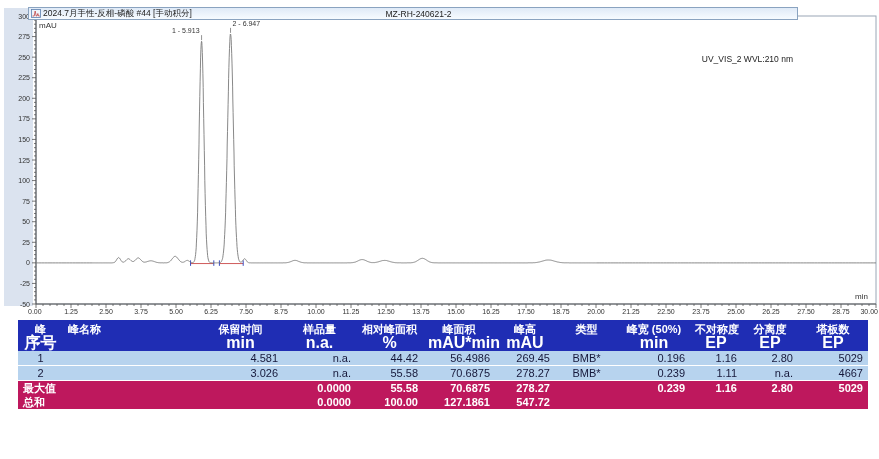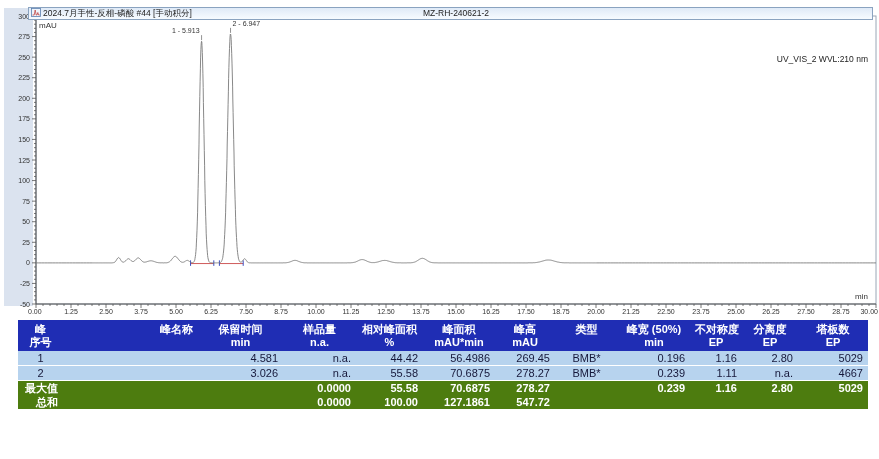--- a/index.html
+++ b/index.html
@@ -4,37 +4,37 @@
 <style>
   html,body { margin:0; padding:0; }
   body {
     width:879px; height:459px; background:#ffffff; position:relative;
     font-family:"Liberation Sans","DejaVu Sans",sans-serif;
     -webkit-font-smoothing:antialiased;
   }
   .chart-panel { position:relative; width:879px; height:318px; background:#ffffff; }
   #chart-svg { position:absolute; left:0; top:0; z-index:1; }
   .title-strip {
-    position:absolute; left:28px; top:7px; width:845px; height:13px; box-sizing:border-box;
+    position:absolute; left:28px; top:7px; width:770px; height:13px; box-sizing:border-box;
     border:1px solid #8aa3c0; background:linear-gradient(#dfeaf7,#f7fbff);
-    z-index:2; font-size:8.5px; color:#222; display:flex; align-items:flex-start;
+    z-index:2; font-size:8.5px; color:#222; display:flex; align-items:center;
   }
   .mini-icon { width:10px; height:9px; margin:0 2px 0 2px; flex:0 0 auto; }
   .t-left { flex:0 0 auto; white-space:nowrap; z-index:2; }
   .t-center { position:absolute; left:11px; right:0; text-align:center; z-index:1; }
   .t-right { position:absolute; right:4px; top:0; line-height:11px; z-index:2; white-space:nowrap;margin-top:46px; }
   .table-wrap { margin:2px 0 0 18px; width:832px; }
   table { border-collapse:collapse; table-layout:fixed; width:832px; font-size:11px; }
   th, td { padding:0 5px; overflow:visible; white-space:nowrap; }
   thead th { background:#1f2db4; color:#ffffff; font-weight:bold; padding:2px 5px 2px; vertical-align:top; }
   .hdr-title { line-height:14px; font-size:11px; }
-  .hdr-sub   { line-height:13px; font-size:11px; }
+  .hdr-sub   { line-height:13px; font-size:16px; }
   tr.data-row td { background:#b7d3ee; color:#16183a; line-height:14px; border-bottom:1px solid #ffffff; }
-  tr.sum-row  td { background:#4d7c0f; color:#ffffff; font-weight:bold; line-height:14px; }
-  .a-left{text-align:right} .a-right{text-align:right} .a-center{text-align:center}
+  tr.sum-row  td { background:#be185d; color:#ffffff; font-weight:bold; line-height:14px; }
+  .a-left{text-align:left} .a-right{text-align:right} .a-center{text-align:center}
 </style>
 </head>
 <body>
 
 <div>
 
   <div class="chart-panel">
     <div class="title-strip">
       <svg class="mini-icon" viewBox="0 0 10 9">
         <rect x="0.5" y="0.5" width="9" height="8" fill="#eef4fb" stroke="#5b7fae" stroke-width="0.8"></rect>

